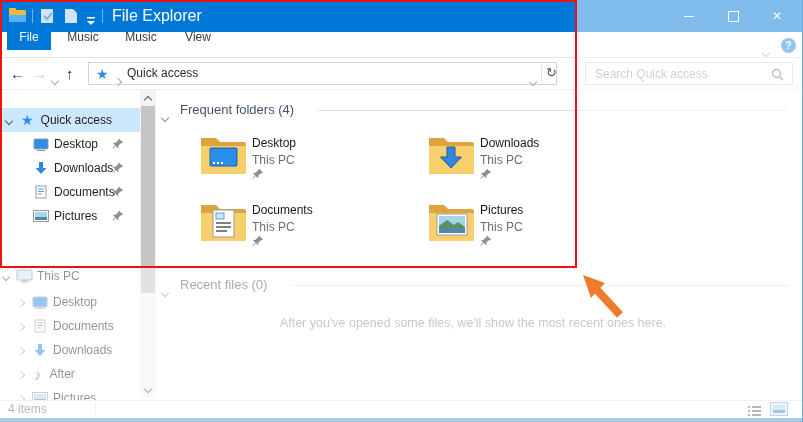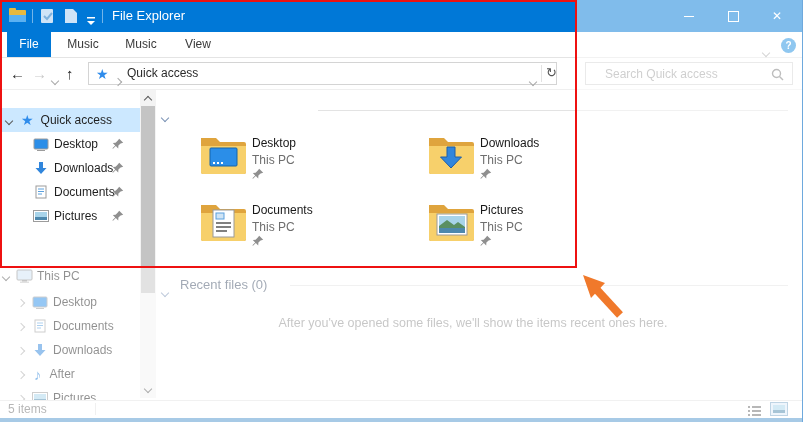--- a/index.html
+++ b/index.html
@@ -4,29 +4,29 @@
 <style>
   html,body{margin:0;padding:0;background:#e9e9e9;}
   .window{
     position:relative;width:803px;height:422px;background:#fff;overflow:hidden;
     font-family:"Liberation Sans",sans-serif;-webkit-font-smoothing:antialiased;
     border-right:1px solid #6ea9dd;box-sizing:border-box;
   }
   .abs{position:absolute;}
   
   .titlebar{left:0;top:0;width:803px;height:32px;background:#0078d7;}
-  .titlebar .title{color:#fff;font-size:13px;line-height:32px;}
+  .titlebar .title{color:#fff;font-size:16px;line-height:32px;}
   .tb-sep{width:1px;height:14px;background:rgba(255,255,255,.45);top:9px;}
   .win-btn{width:44px;height:32px;display:flex;align-items:center;justify-content:center;top:0;}
   .min-glyph{width:10px;height:1px;background:#fff;}
   .max-glyph{width:9px;height:9px;border:1px solid #fff;}
   .close-glyph{color:#fff;font-size:12px;line-height:12px;}
   
   .ribbonbar{left:0;top:32px;width:803px;height:26px;background:#fff;border-bottom:1px solid #e4e4e4;box-sizing:border-box;}
-  .rtab{top:24px;height:26px;line-height:26px;text-align:center;font-size:12px;color:#3a3a3a;width:44px;margin-top:7px;}
+  .rtab{top:24px;height:26px;line-height:26px;text-align:center;font-size:12px;color:#3a3a3a;width:44px;}
   .rtab.active{background:#0078d7;color:#fff;}
   .help-circle{width:15px;height:15px;border-radius:50%;background:#1f8fe0;color:#fff;font-size:10px;font-weight:bold;
     display:flex;align-items:center;justify-content:center;}
   
   .addressrow{left:0;top:58px;width:803px;height:32px;background:#fff;border-bottom:1px solid #efefef;box-sizing:border-box;}
   .navarrow{font-size:15px;line-height:15px;color:#2b2b2b;}
   .navarrow.disabled{color:#c9c9c9;}
   .box{border:1px solid #d4d4d4;background:#fff;box-sizing:border-box;}
   .addr-text{font-size:12px;color:#2b2b2b;line-height:21px;}
   .search-input{border:none;outline:none;width:170px;font-family:"Liberation Sans",sans-serif;
@@ -124,21 +124,21 @@
 
   <div class="abs box" style="left:88px;top:62px;width:469px;height:23px">
     <span class="abs star" style="left:7px;top:4px">★</span>
     <span class="abs" style="left:26px;top:8px"><span class="chev right lt"></span></span>
     <span class="abs addr-text" style="left:38px">Quick access</span>
     <span class="abs" style="left:441px;top:8px"><span class="chev down lt"></span></span>
     <span class="abs" style="left:452px;top:2px;width:1px;height:17px;background:#e2e2e2"></span>
     <span class="abs" style="left:457px;top:2px;font-size:13px;color:#555">↻</span>
   </div>
 
-  <div class="abs box" style="left:585px;top:62px;width:208px;height:23px;display:flex;align-items:center;padding-left:17px">
+  <div class="abs box" style="left:585px;top:62px;width:208px;height:23px;display:flex;align-items:center;padding-left:7px">
     <input class="search-input" placeholder="Search Quick access" style="">
     <svg class="abs" style="left:185px;top:5px" width="13" height="13">
       <circle cx="5.5" cy="5.5" r="4" fill="none" stroke="#7c7c7c" stroke-width="1.4"></circle>
       <line x1="8.5" y1="8.5" x2="12" y2="12" stroke="#7c7c7c" stroke-width="1.4"></line>
     </svg>
   </div>
 
   <div class="abs navrow sel" style="top:108px">
     <span style="margin-left:6px"><span class="chev down"></span></span>
     <span class="star" style="margin-left:9px">★</span>
@@ -249,20 +249,21 @@
   <div class="abs sb-track"></div>
   <div class="abs sb-btn" style="top:90px">
       <span class="chev down" style="transform:rotate(-135deg);margin-top:3px"></span>
     </div>
   <div class="abs sb-thumb"></div>
   <div class="abs sb-btn" style="top:382px">
       <span class="chev down" style="margin-bottom:3px"></span>
     </div>
 
   <div class="abs" style="left:162px;top:107px"><span class="chev down blue"></span></div>
+  <div class="abs group-header" style="left:180px;top:102px">Frequent folders (4)</div>
   <div class="abs rule" style="left:318px;top:110px;width:470px"></div>
 
   <div class="abs" style="left:200px;top:130px;width:215px;height:58px">
     <svg class="abs" style="left:0;top:3px" width="47" height="42">
       <path d="M1 5 h15 l4 4 h24 a2 2 0 0 1 2 2 v28 a2 2 0 0 1 -2 2 H3 a2 2 0 0 1 -2 -2 Z" fill="#dfa43d"></path>
       <path d="M1 13 h45 v26 a2 2 0 0 1 -2 2 H3 a2 2 0 0 1 -2 -2 Z" fill="#f7d06b"></path>
       <rect x="10" y="15" width="27" height="18" rx="1" fill="#2b8ee8" stroke="#1565ab"></rect>
       <rect x="13" y="29" width="2" height="2" fill="#fff"></rect>
         <rect x="17" y="29" width="2" height="2" fill="#fff"></rect>
         <rect x="21" y="29" width="2" height="2" fill="#fff"></rect>
@@ -316,25 +317,25 @@
     <div class="abs tile-name" style="left:52px;top:6px">Pictures</div>
     <div class="abs tile-loc" style="left:52px;top:23px">This PC</div>
     <svg class="abs" style="left:52px;top:38px" width="12" height="12" viewBox="0 0 12 12">
       <path d="M7.2 .8 L11.2 4.8 L8.6 5.4 L6.4 7.6 L6.2 10.4 L3.8 8 L1 10.8 L.4 10.2 L3.2 7.4 L.8 5 L3.6 4.8 L5.8 2.6 Z" fill="#8f8f8f"></path>
     </svg>
   </div>
 
   <div class="abs" style="left:162px;top:282px"><span class="chev down blue"></span></div>
   <div class="abs group-header" style="left:180px;top:277px">Recent files (0)</div>
   <div class="abs rule" style="left:290px;top:285px;width:498px"></div>
-  <div class="abs recent-msg" style="left:156px;top:316px;width:634px;text-align:center">After you've opened some files, we'll show the items recent ones here.</div>
+  <div class="abs recent-msg" style="left:156px;top:316px;width:634px;text-align:center">After you've opened some files, we'll show the most recent ones here.</div>
 
 
   <div class="abs statusbar"></div>
-  <div class="abs status-text" style="left:8px;top:401px">5 items</div>
+  <div class="abs status-text" style="left:8px;top:401px">4 items</div>
   <div class="abs" style="left:95px;top:403px;width:1px;height:12px;background:#e0e0e0"></div>
   <div class="abs" style="left:747px;top:403px">
     <svg width="15" height="12">
       <rect x="1" y="1" width="2" height="2" fill="#6f6f6f"></rect>
         <rect x="5" y="1" width="9" height="2" fill="#6f6f6f"></rect>
       <rect x="1" y="5" width="2" height="2" fill="#6f6f6f"></rect>
         <rect x="5" y="5" width="9" height="2" fill="#6f6f6f"></rect>
       <rect x="1" y="9" width="2" height="2" fill="#6f6f6f"></rect>
         <rect x="5" y="9" width="9" height="2" fill="#6f6f6f"></rect>
     </svg>

